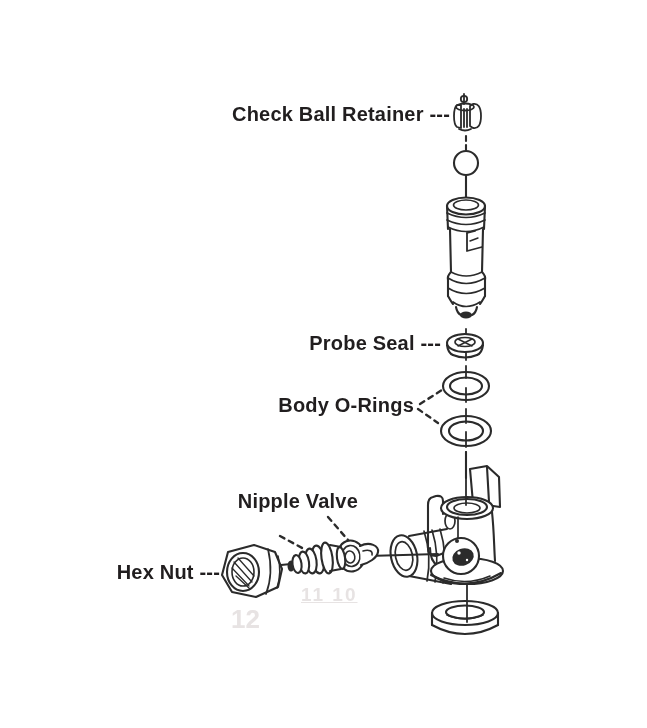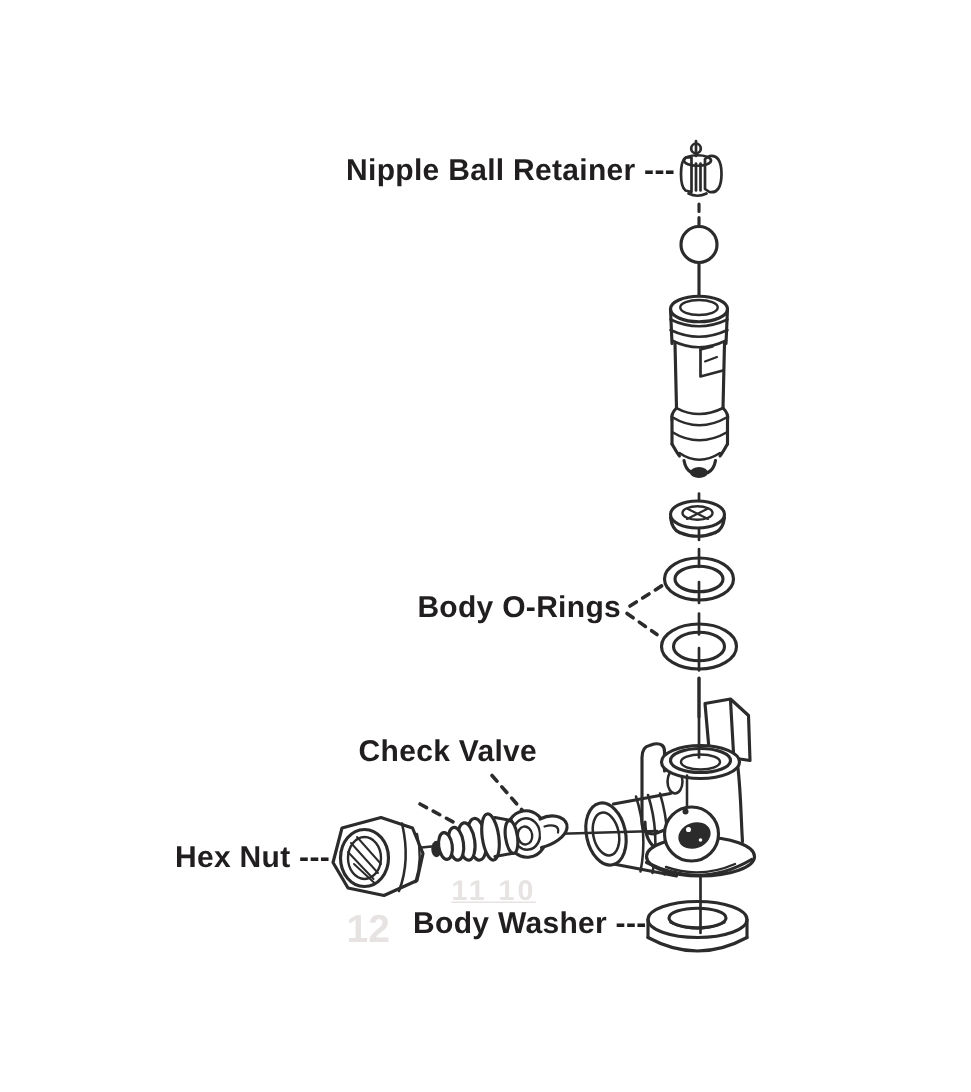--- a/index.html
+++ b/index.html
@@ -198,18 +198,18 @@
         <ellipse cx="243" cy="572" rx="11" ry="14" stroke-width="1.6"></ellipse>
         <line x1="234" y1="562" x2="252" y2="582" stroke-width="1.3"></line>
         <line x1="238" y1="558" x2="254" y2="576" stroke-width="1.3"></line>
         <line x1="232" y1="568" x2="249" y2="586" stroke-width="1.3"></line>
         <line x1="236" y1="576" x2="250" y2="589" stroke-width="1.3"></line>
       </g>
 
     </g>
   </svg>
 
-  <div class="label" style="right:197px;top:103px;">Nipple Ball Retainer ---</div>
+  <div class="label" style="right:197px;top:103px;">Check Ball Retainer ---</div>
+  <div class="label" style="right:206px;top:332px;">Probe Seal ---</div>
   <div class="label" style="right:233px;top:394px;margin-left:24px;">Body O-Rings</div>
-  <div class="label" style="right:289px;top:490px;">Check Valve</div>
+  <div class="label" style="right:289px;top:490px;">Nipple Valve</div>
   <div class="label" style="right:427px;top:561px;">Hex Nut ---</div>
-  <div class="label" style="right:216px;top:605px;">Body Washer ---</div>
 </div>
 
 </body></html>

